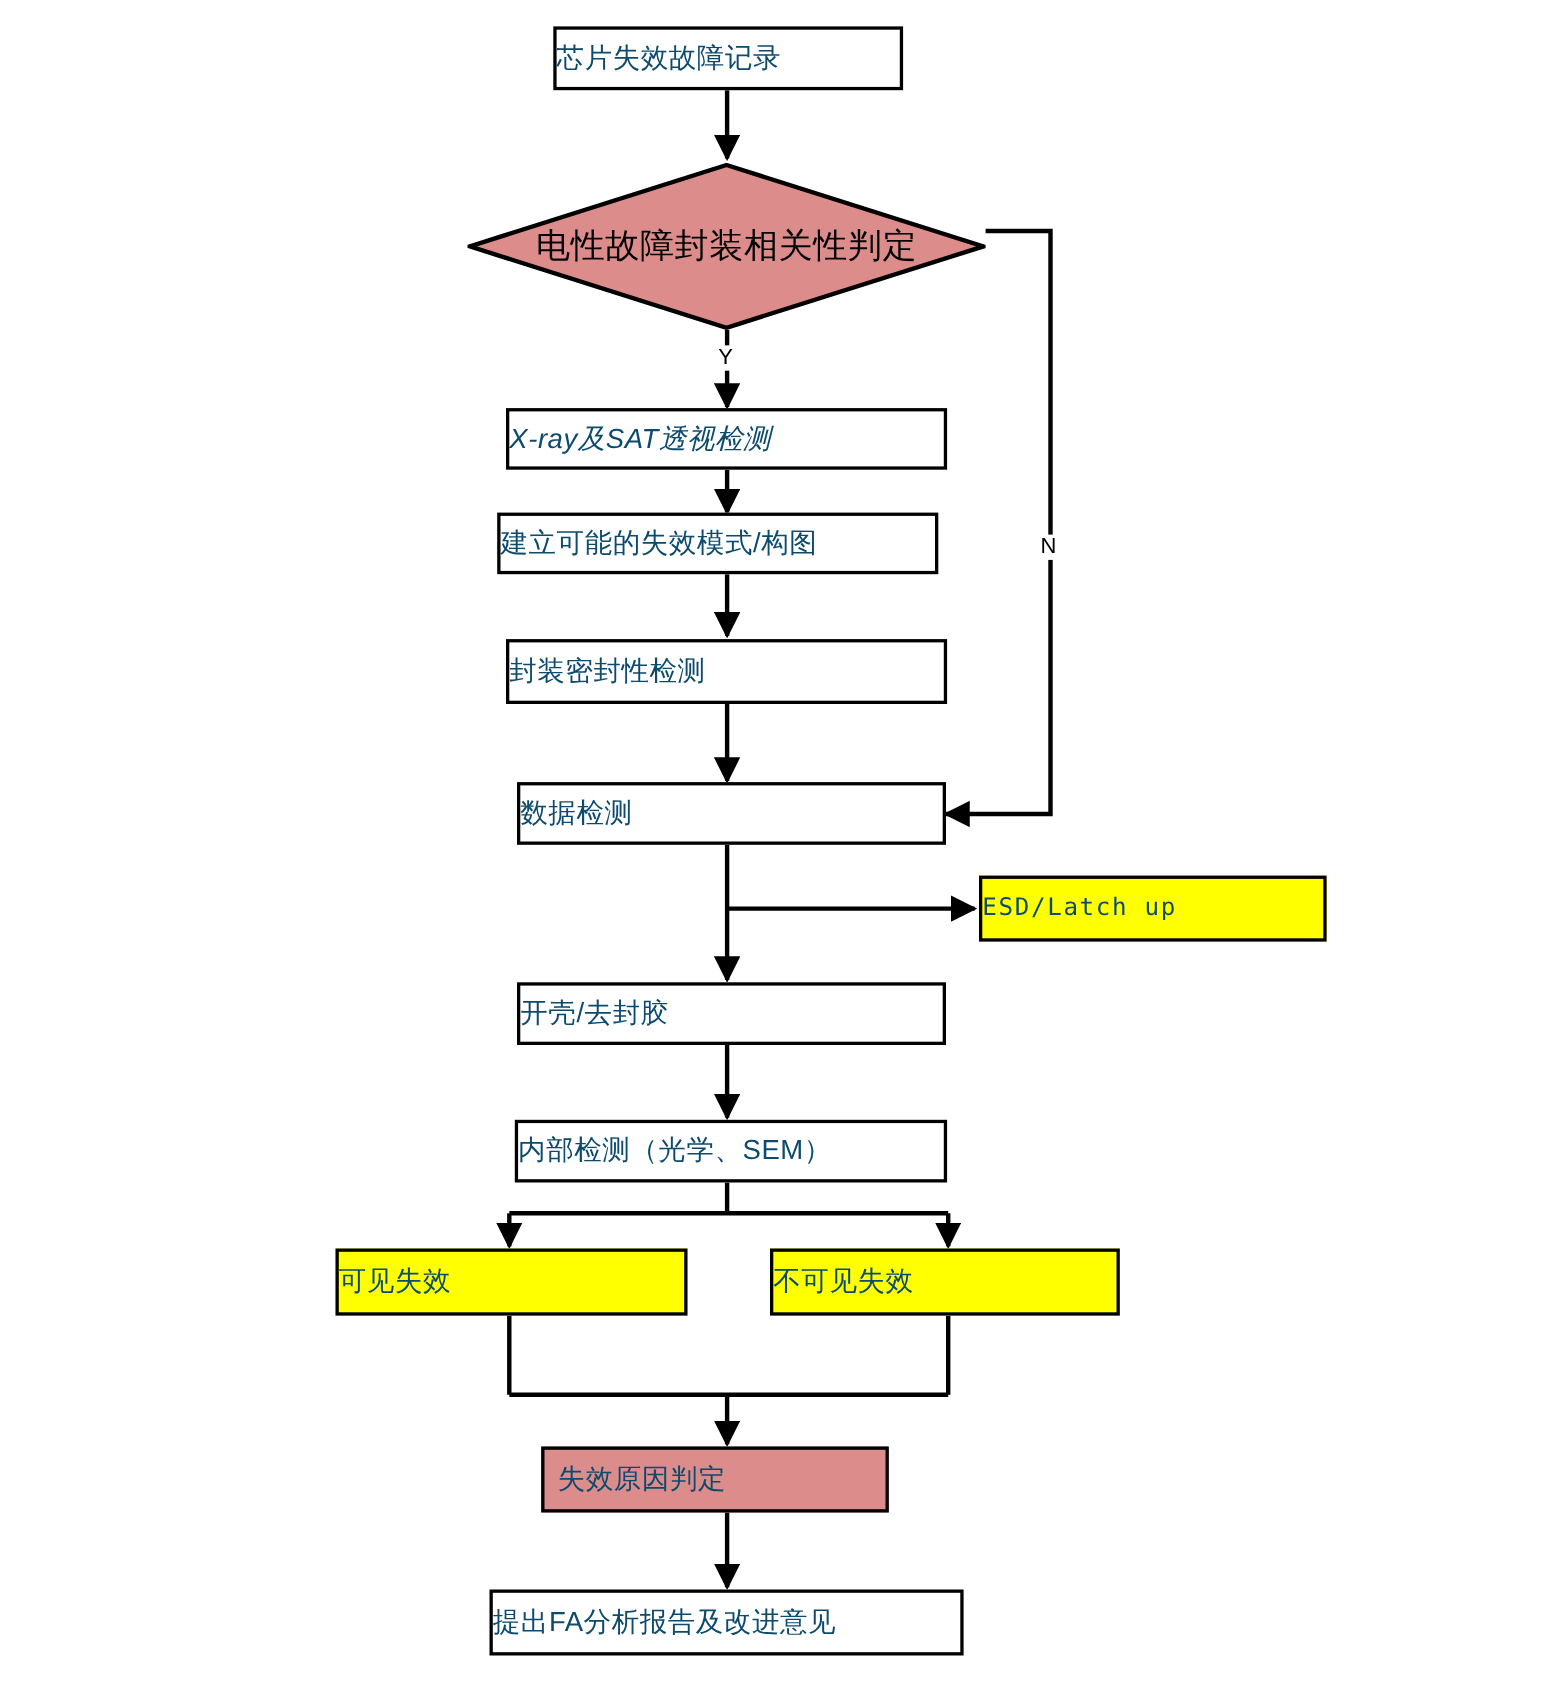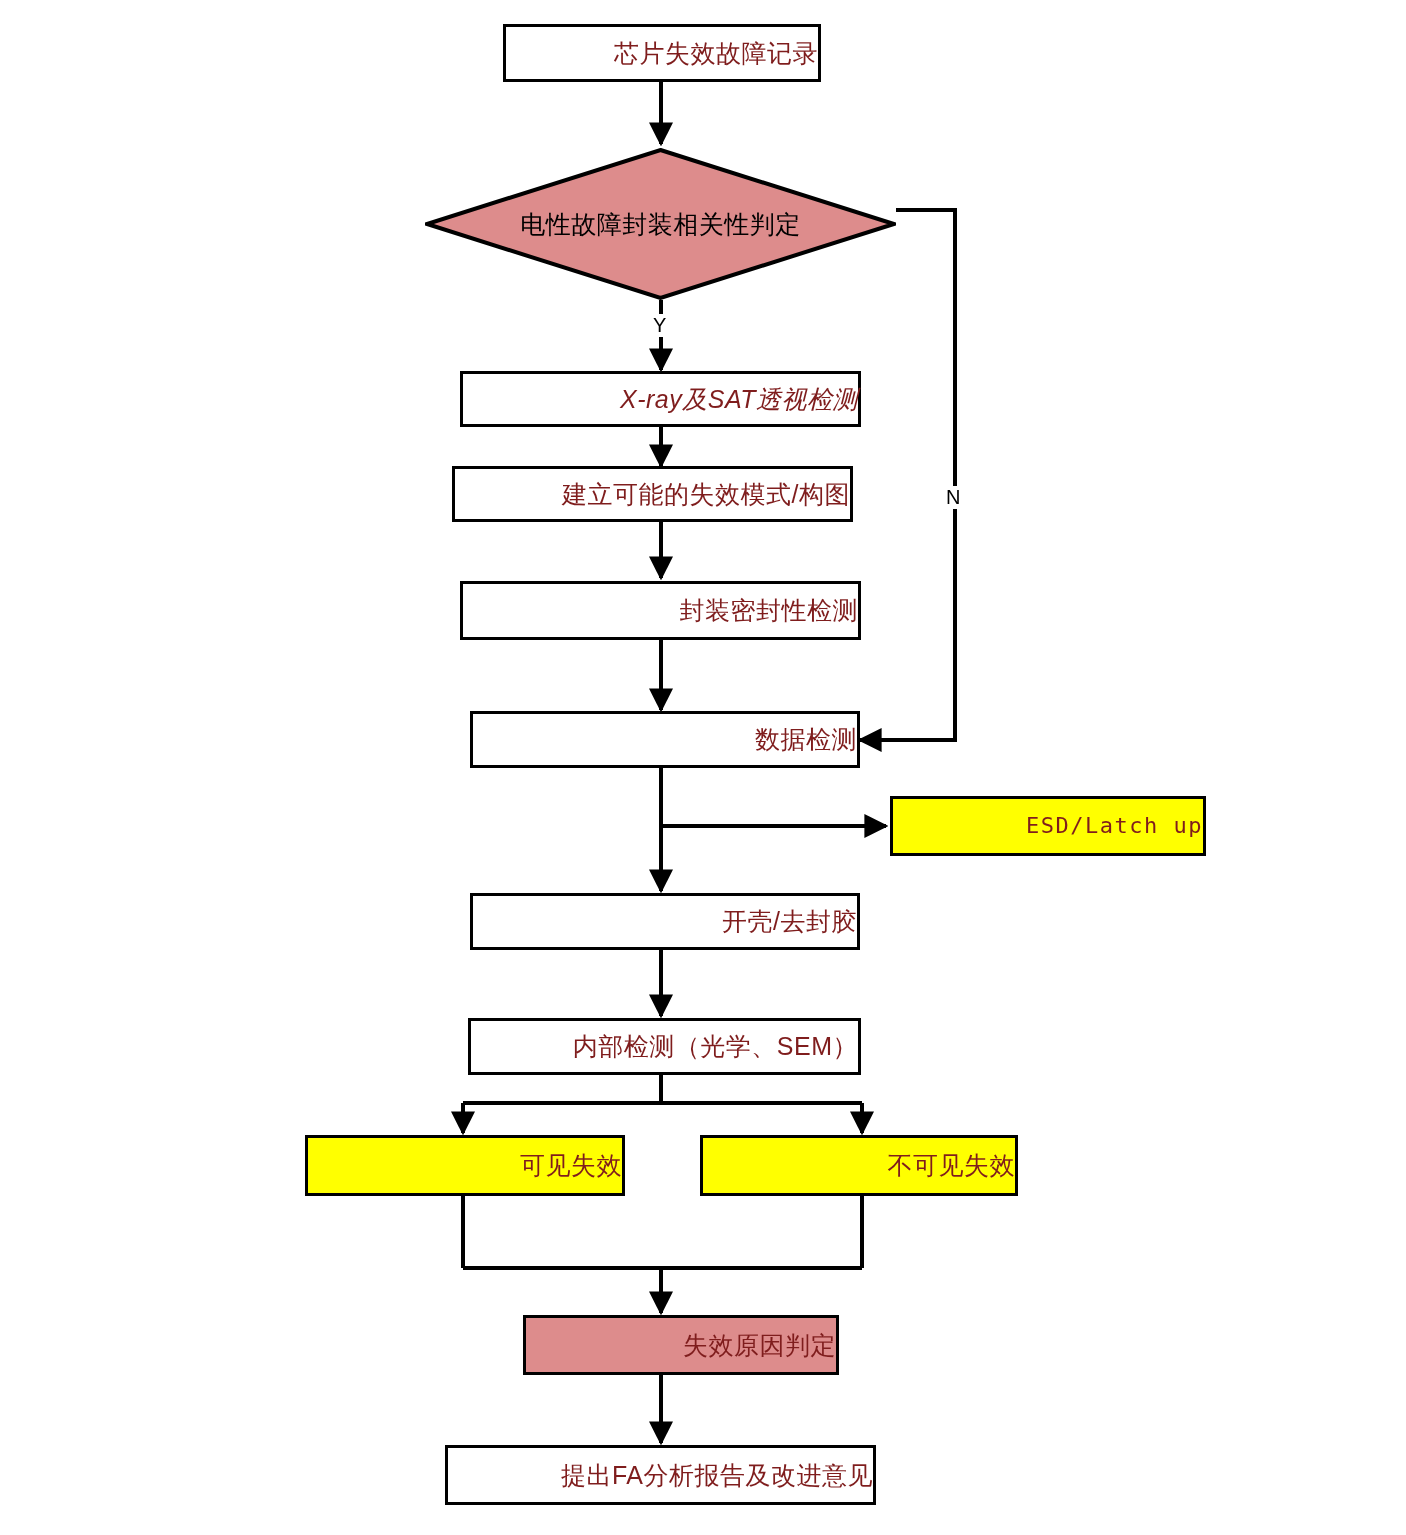--- a/index.html
+++ b/index.html
@@ -19,23 +19,23 @@
     left:0; top:0;
     width:1406px; height:1535px;
     pointer-events:none;
   }
   .node{
     position:absolute;
     box-sizing:border-box;
     border:3px solid #000000;
     display:flex;
     align-items:center;
-    justify-content:flex-end;
+    justify-content:flex-start;
     text-align:center;
-    color:#7f1d1d;
+    color:#0c4a6e;
     background:#ffffff;
     white-space:nowrap;
     letter-spacing:0.5px;
   }
   .node .lbl{
     display:block;
     line-height:1;
   }
   .proc{ font-size:25px; }
   .term{ font-size:25px; }
@@ -49,21 +49,21 @@
     align-items:center;
     justify-content:center;
   }
   .diamond-wrap svg{
     position:absolute;
     left:0; top:0;
   }
   .diamond-wrap .lbl{
     position:relative;
     z-index:2;
-    font-size:25px;
+    font-size:31px;
     color:#000000;
     white-space:nowrap;
     letter-spacing:0.5px;
   }
   .edge-label{
     position:absolute;
     font-size:20px;
     color:#000000;
     background:#ffffff;
     padding:0 2px;
@@ -159,21 +159,21 @@
   </div>
 
   <div class="node yellow" style="left:305px; top:1135px; width:320px; height:61px;">
     <span class="lbl">可见失效</span>
   </div>
 
   <div class="node yellow" style="left:700px; top:1135px; width:318px; height:61px;">
     <span class="lbl">不可见失效</span>
   </div>
 
-  <div class="node salmon" style="left:523px; top:1315px; width:316px; height:60px;">
+  <div class="node salmon" style="left:492px; top:1315px; width:316px; height:60px;padding-left:12px;">
     <span class="lbl">失效原因判定</span>
   </div>
 
   <div class="node proc" style="left:445px; top:1445px; width:431px; height:60px;">
     <span class="lbl">提出FA分析报告及改进意见</span>
   </div>
 
 </div>
 
 </body></html>

